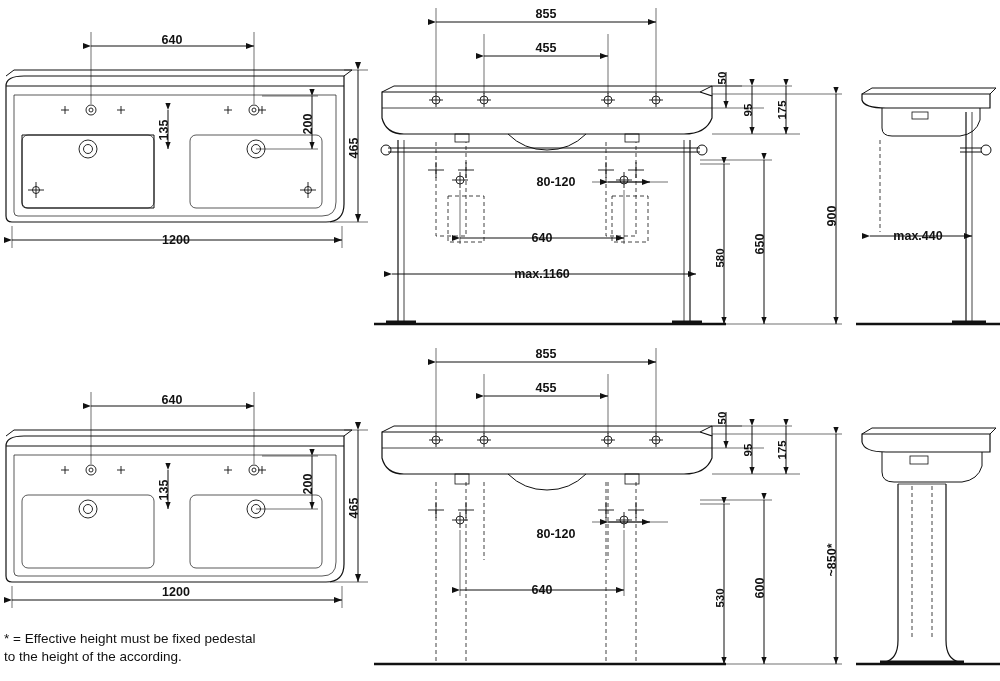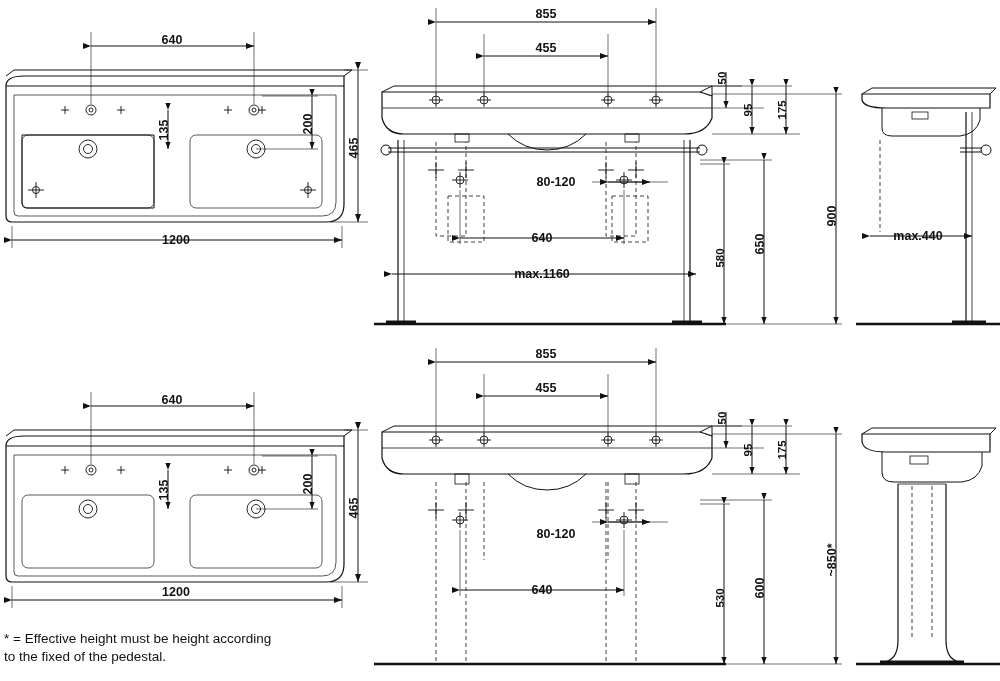--- a/index.html
+++ b/index.html
@@ -391,17 +391,17 @@
       <text class="dimtext small" x="786" y="450" text-anchor="middle" transform="rotate(-90 786 450)">175</text>
       <text class="dimtext" x="556" y="538" text-anchor="middle">80-120</text>
       <text class="dimtext" x="542" y="594" text-anchor="middle">640</text>
       <text class="dimtext small" x="724" y="598" text-anchor="middle" transform="rotate(-90 724 598)">530</text>
       <text class="dimtext" x="764" y="588" text-anchor="middle" transform="rotate(-90 764 588)">600</text>
       <text class="dimtext" x="836" y="560" text-anchor="middle" transform="rotate(-90 836 560)">~850*</text>
     </g>
   </svg>
 
   <div class="note">
-    <div>* = Effective height must be height according</div>
-    <div>to the fixed of the pedestal.</div>
+    <div>* = Effective height must be fixed pedestal</div>
+    <div>to the height of the according.</div>
   </div>
 
 </div>
 
 </body></html>

